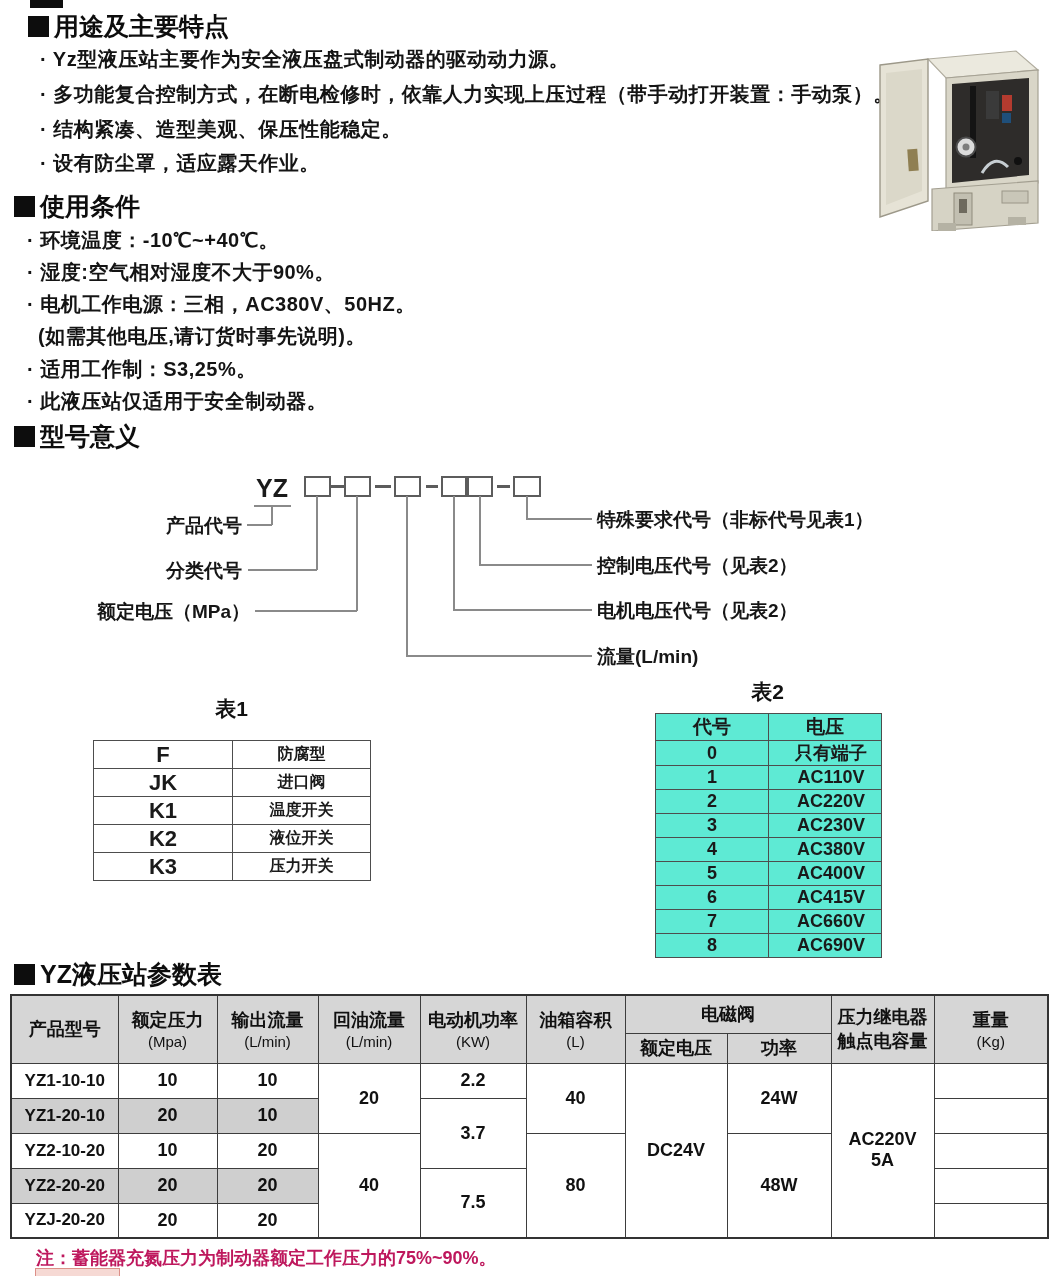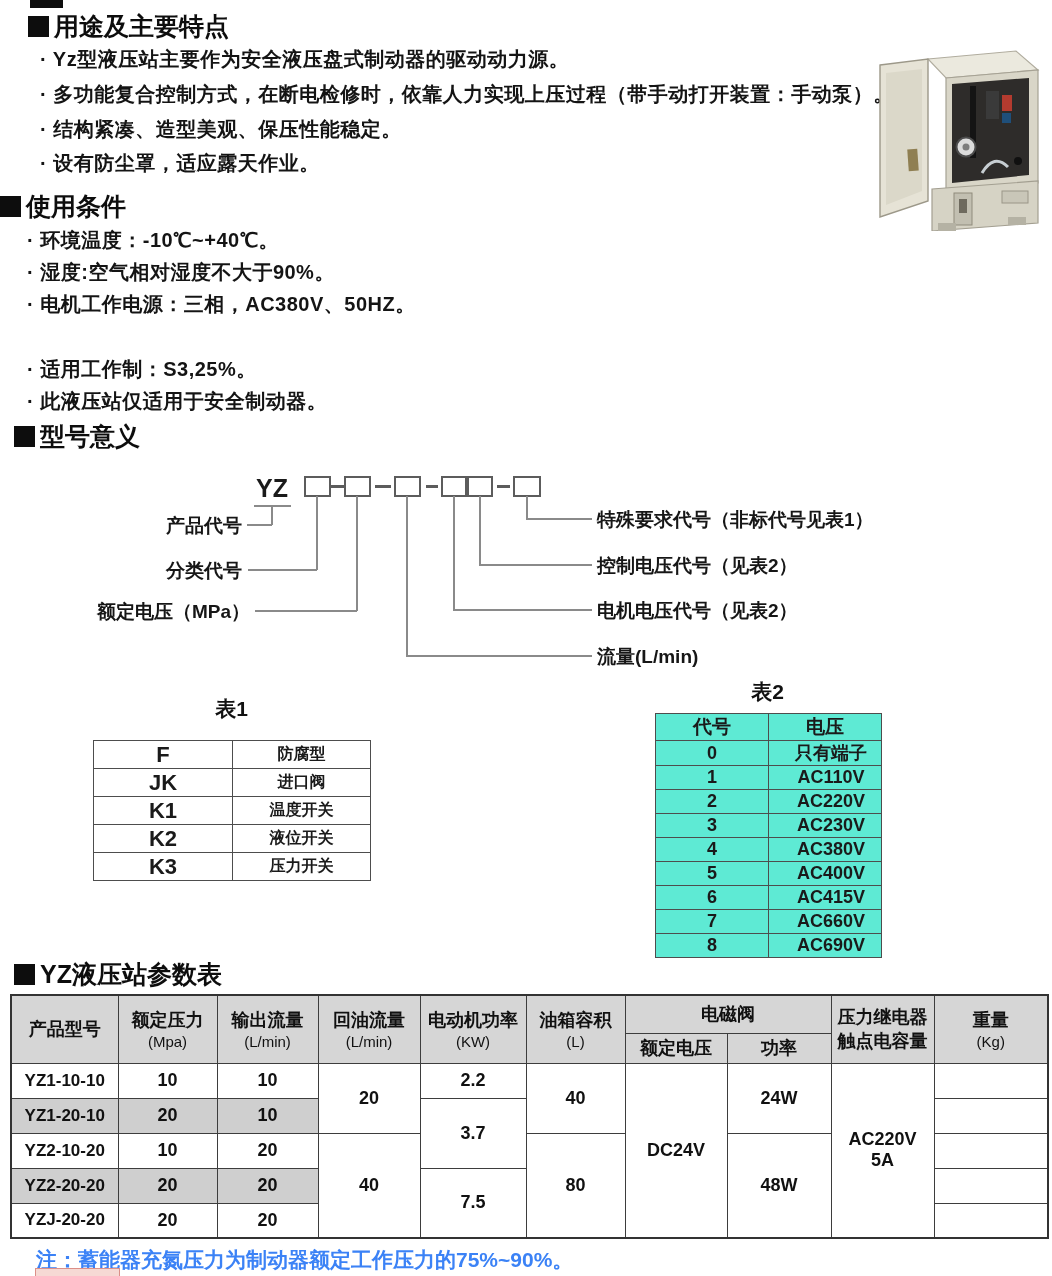--- a/index.html
+++ b/index.html
@@ -33,21 +33,21 @@
   .pt th, .pt td { border:1.5px solid #3d3d3d; text-align:center; vertical-align:middle; }
   .pt th { background:#d6d6d6; font-size:18px; font-weight:bold; color:#111; }
   .pt th .unit { font-size:15px; font-weight:400; margin-top:1px; }
   .pt td { font-size:18px; font-weight:600; background:#fff; color:#111; }
   .pt td.model { font-size:17px; }
   .pt td.sh { background:#cfcfcf; }
   .pt thead tr.r1 th { height:38px; }
   .pt thead tr.r2 th { height:30px; }
   .pt tbody tr { height:35px; }
 
-  .note { position:absolute; left:36px; top:1246px; font-size:21px; font-weight:bold; color:#3b82f6; white-space:nowrap; }
+  .note { position:absolute; left:36px; top:1246px; font-size:18px; font-weight:bold; color:#be185d; white-space:nowrap; }
   .black-mark { position:absolute; left:30px; top:0; width:33px; height:8px; background:#0d0d0d; }
   .pink-bar { position:absolute; left:35px; top:1268px; width:85px; height:8px;
     background:#f6d9d4; border:1px solid #dc8f88; border-bottom:none; }
 
   svg text { font-family:"Liberation Sans", sans-serif; }
   .dg-label { font-size:19px; font-weight:600; fill:#161616; }
 </style>
 </head>
 <body>
 
@@ -87,27 +87,28 @@
 
     <polygon points="66,156 172,148 172,190 66,198" fill="#d6d3c5" stroke="#a39f91" stroke-width="1.2"></polygon>
     <rect x="88" y="160" width="18" height="32" fill="#c2bfb1" stroke="#8f8b7d"></rect>
     <rect x="93" y="166" width="8" height="14" fill="#6e6a5e"></rect>
     <rect x="136" y="158" width="26" height="12" fill="#c9c6b8" stroke="#9a9688"></rect>
 
     <rect x="72" y="190" width="18" height="8" fill="#b5b2a4"></rect>
     <rect x="142" y="184" width="18" height="8" fill="#b5b2a4"></rect>
   </svg>
 
-  <div class="sec-title" style="left:0; top:190px;">
+  <div class="sec-title" style="left:14px; top:190px;">
     <span class="sq"></span>
     <span>使用条件</span>
   </div>
   <div class="bullet" style="left:27px; top:227px;">· 环境温度：-10℃~+40℃。</div>
   <div class="bullet" style="left:27px; top:259px;">· 湿度:空气相对湿度不大于90%。</div>
   <div class="bullet" style="left:27px; top:291px;text-align:center;">· 电机工作电源：三相，AC380V、50HZ。</div>
+  <div class="bullet" style="left:38px; top:323px;">(如需其他电压,请订货时事先说明)。</div>
   <div class="bullet" style="left:27px; top:356px;">· 适用工作制：S3,25%。</div>
   <div class="bullet" style="left:27px; top:388px;">· 此液压站仅适用于安全制动器。</div>
 
   <div class="sec-title" style="left:14px; top:420px;">
     <span class="sq"></span>
     <span>型号意义</span>
   </div>
 
   <svg class="abs" style="left:0; top:450px;" width="1052" height="240" viewBox="0 450 1052 240">
     <g stroke="#5c5c5c" stroke-width="2" fill="#ffffff">

